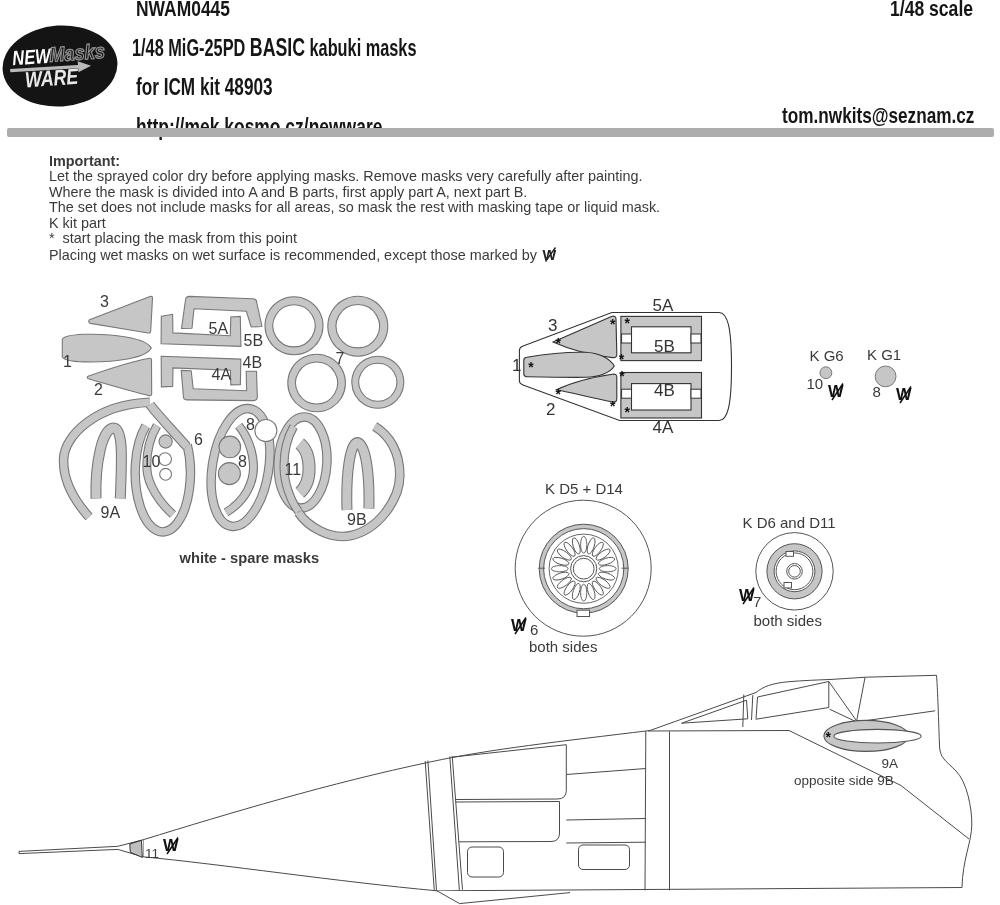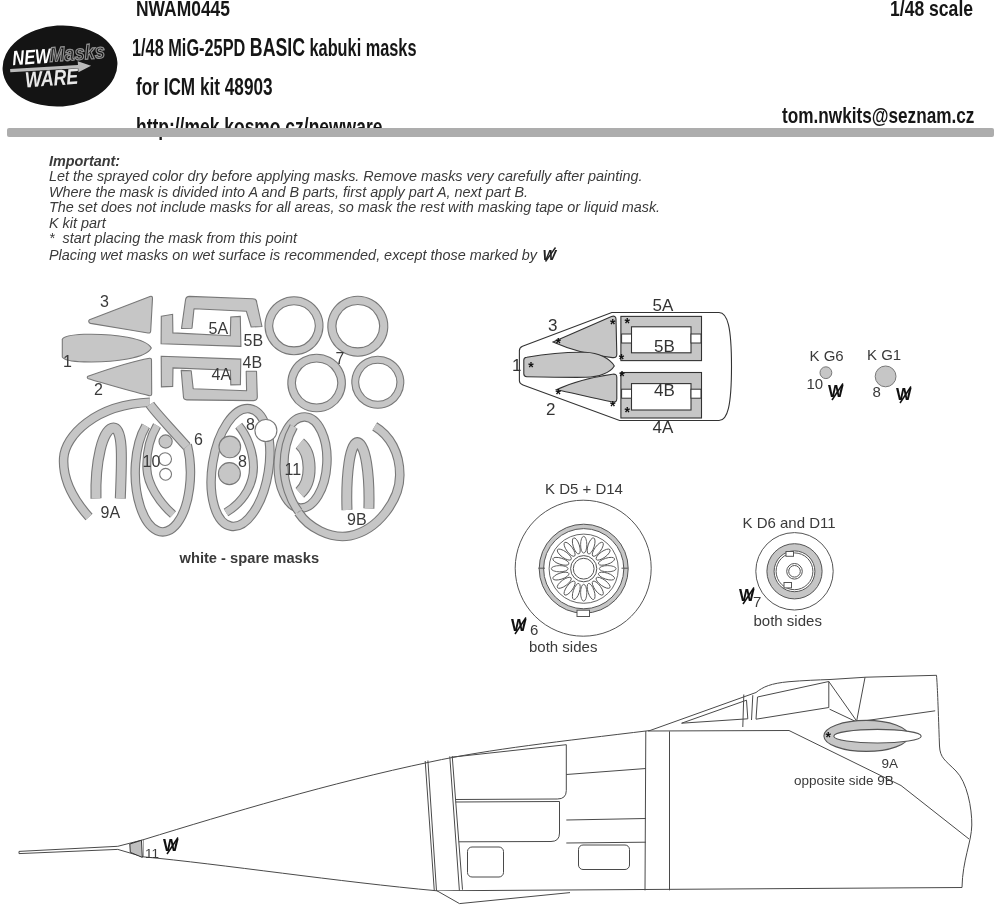--- a/index.html
+++ b/index.html
@@ -26,21 +26,21 @@
 <g font-style="italic" font-weight="bold">
 <text x="13" y="62" font-size="20.5" fill="#fff" transform="scale(0.8,1)" transform-origin="13 62">NEW</text>
 <text x="50" y="61" font-size="20.5" fill="none" stroke="#8f8f8f" stroke-width="1.3" transform="scale(0.89,1)" transform-origin="50 61">Masks</text>
 <text x="24" y="85" font-size="22" fill="#e8e8e8" transform="scale(0.81,1)" transform-origin="24 85">WARE</text>
 </g>
 <polygon points="10,65.4 78,66.2 78,62.4 91,67.9 78,73.6 78,69.5 10,68.7" fill="#b9b9b9"></polygon>
 <line x1="22" y1="90" x2="72" y2="90" stroke="#141414" stroke-width="0"></line>
 </g>
 </svg>
 
-<div class="abs imp" style="left:49px;top:153.5px;font-style:italic;">
+<div class="abs imp" style="left:49px;top:153.5px;">
 <b>Important:</b><br>
 Let the sprayed color dry before applying masks. Remove masks very carefully after painting.<br>
 Where the mask is divided into A and B parts, first apply part A, next part B.<br>
 The set does not include masks for all areas, so mask the rest with masking tape or liquid mask.<br>
 K kit part<br>
 *&nbsp; start placing the mask from this point<br>
 Placing wet masks on wet surface is recommended, except those marked by <svg width="17" height="15" style="vertical-align:-2.5px">
       <text x="1.5" y="12.5" font-weight="bold" font-size="14.5" fill="#222" font-family="Liberation Sans,sans-serif">W</text>
       <line x1="14.5" y1="0.5" x2="4.5" y2="14.5" stroke="#222" stroke-width="1.4"></line>
     </svg>

